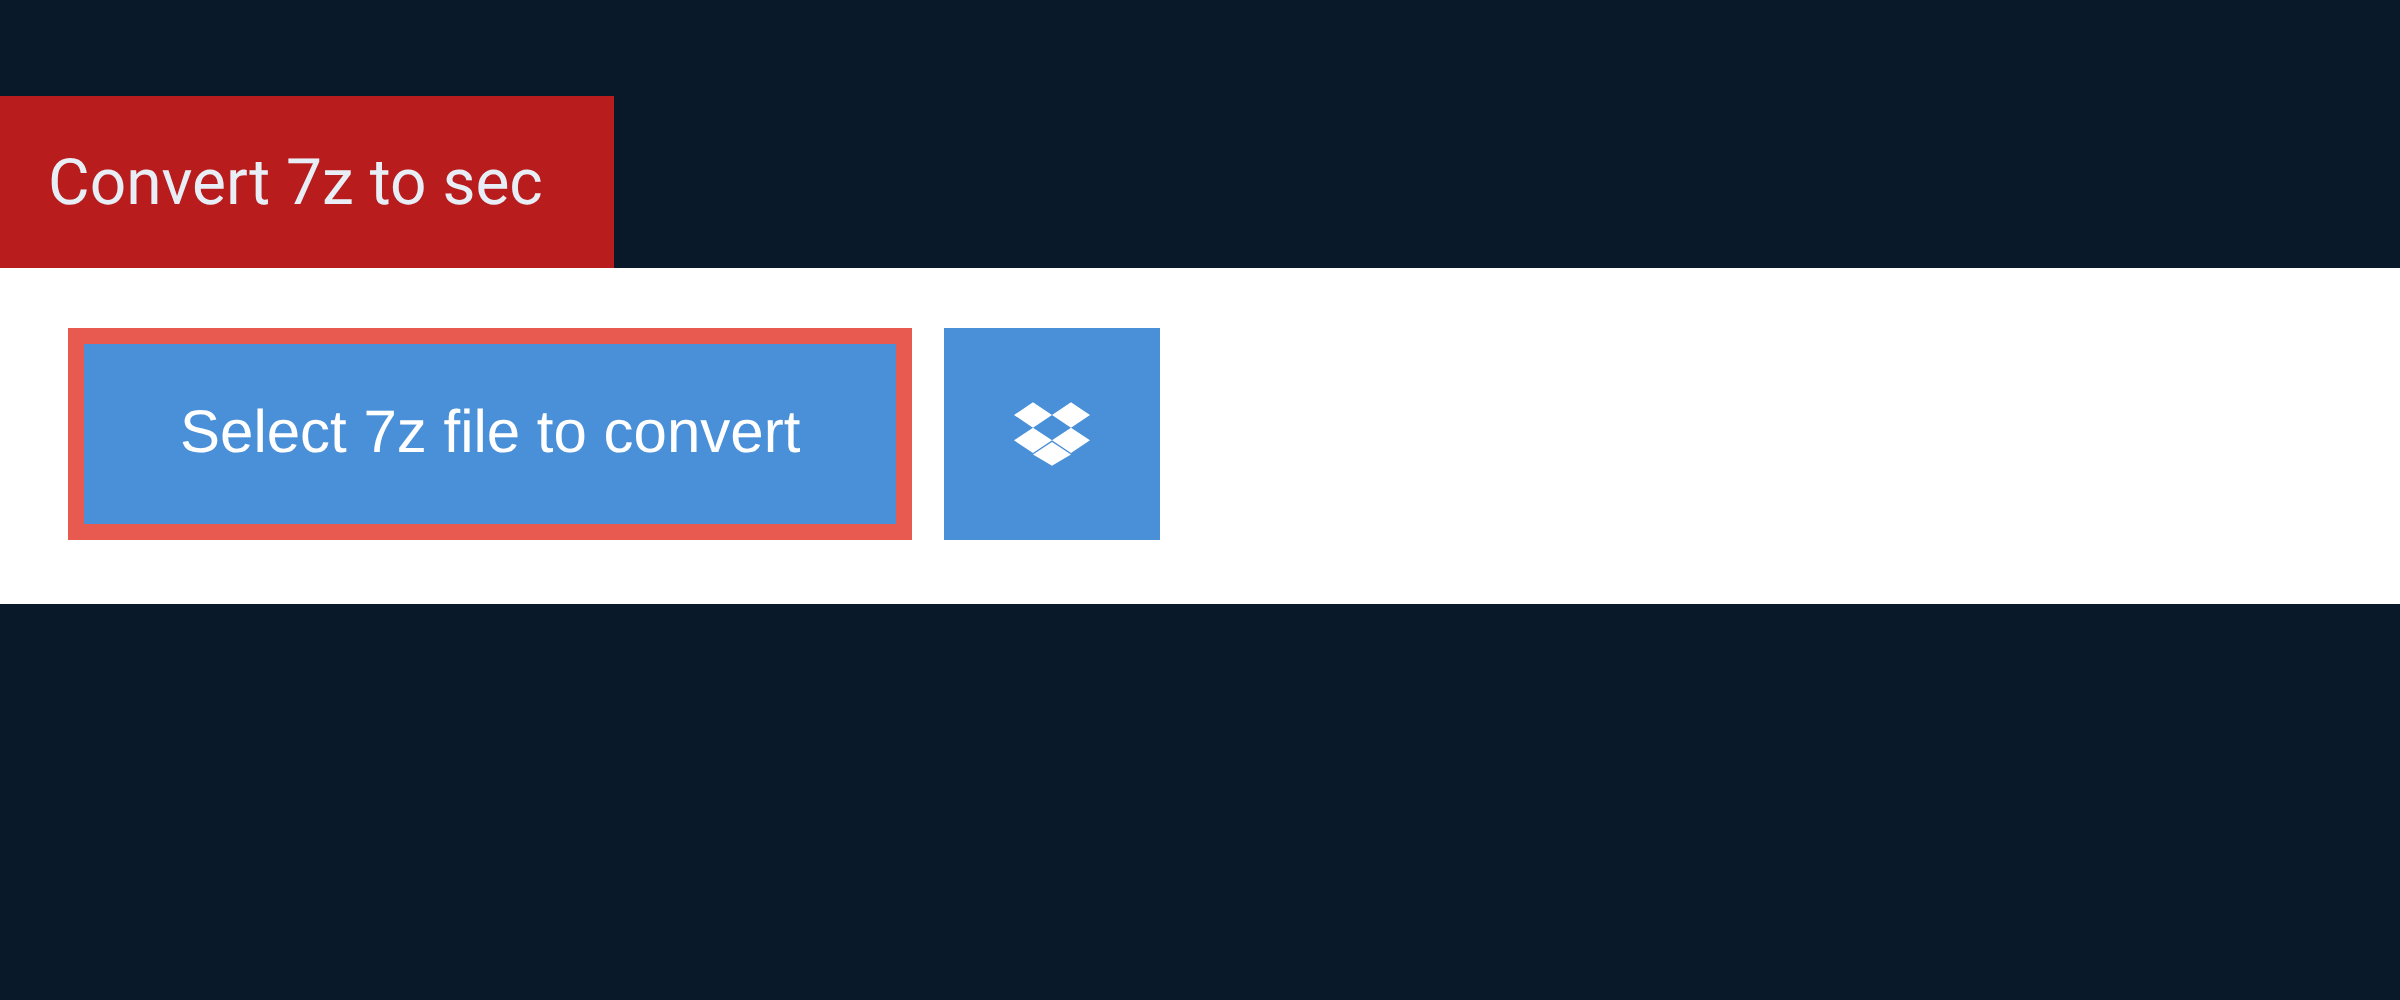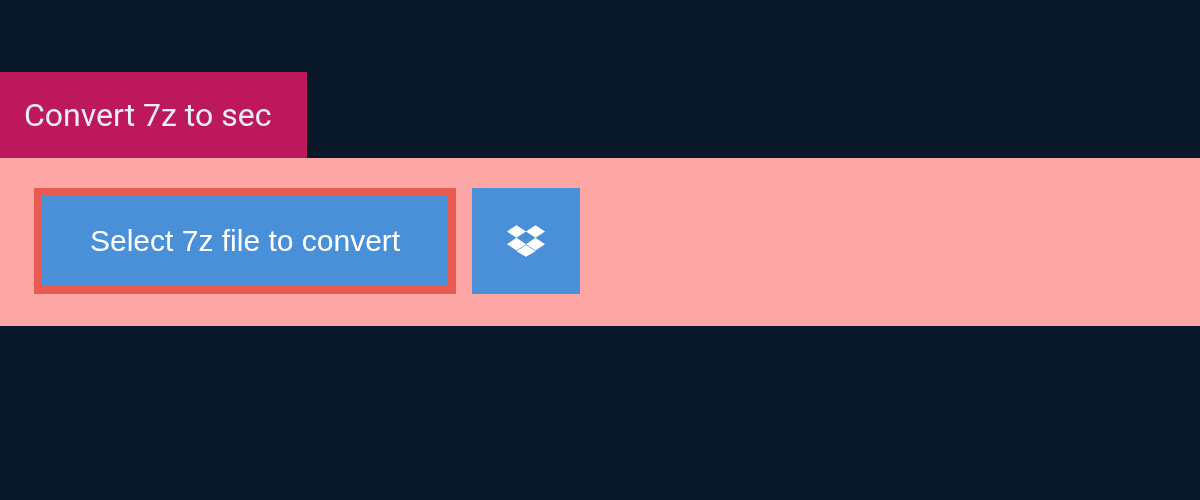--- a/index.html
+++ b/index.html
@@ -8,32 +8,32 @@
       box-sizing: border-box;
     }
     body {
       width: 1200px;
       height: 500px;
       background: #0a1929;
       font-family: -apple-system, BlinkMacSystemFont, "Segoe UI", Roboto, Helvetica, Arial, sans-serif;
       overflow: hidden;
     }
     .tab-header {
-      background: #be185d;
+      background: #b91c1c;
       display: inline-block;
       padding: 24px 36px 24px 24px;
-      margin-top: 72px;
+      margin-top: 48px;
     }
     .tab-title {
       color: #e8eef5;
       font-size: 32px;
       font-weight: 400;
     }
     .panel {
-      background: #fca5a5;
+      background: #ffffff;
       width: 100%;
       padding: 30px 34px 32px 34px;
     }
     .button-row {
       display: flex;
       gap: 16px;
       align-items: stretch;
     }
     .select-file-button {
       background: #4a90d9;

